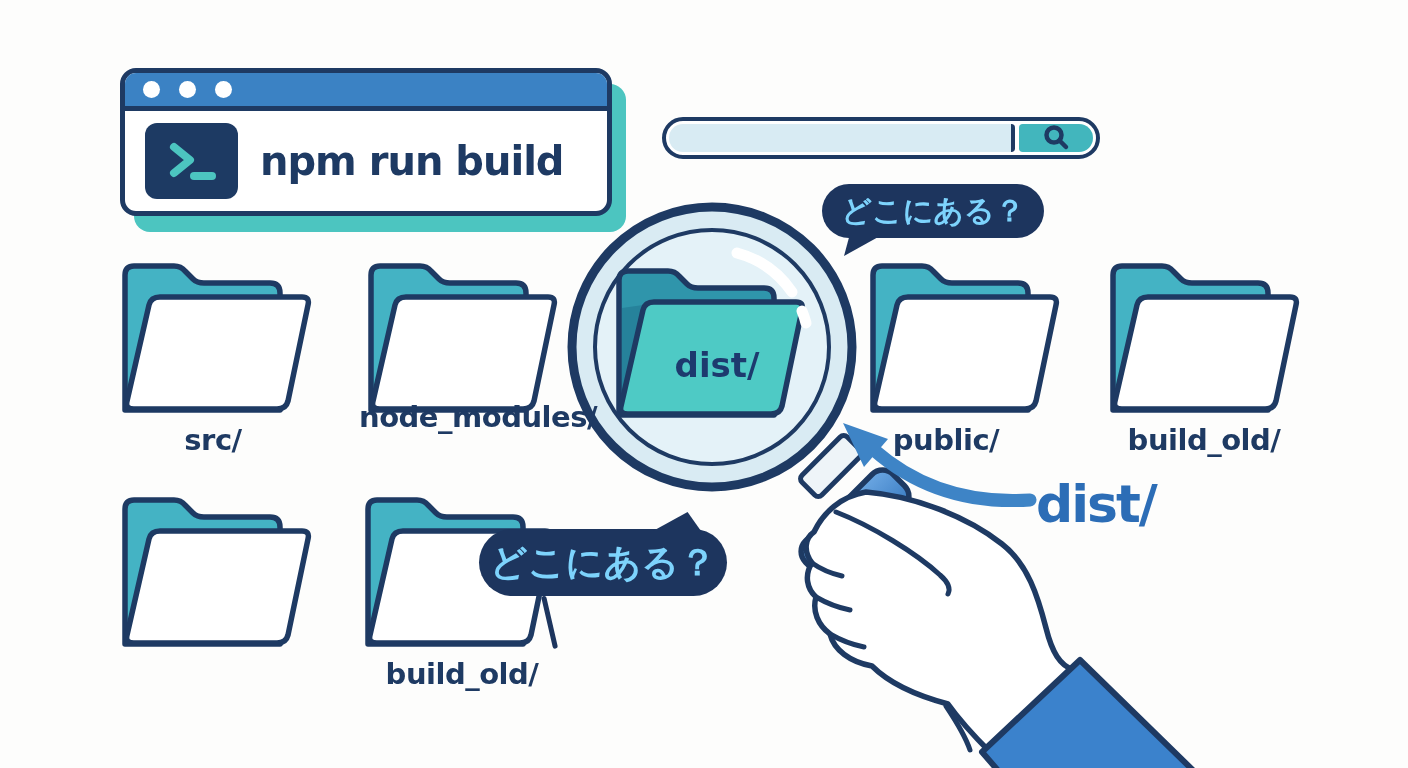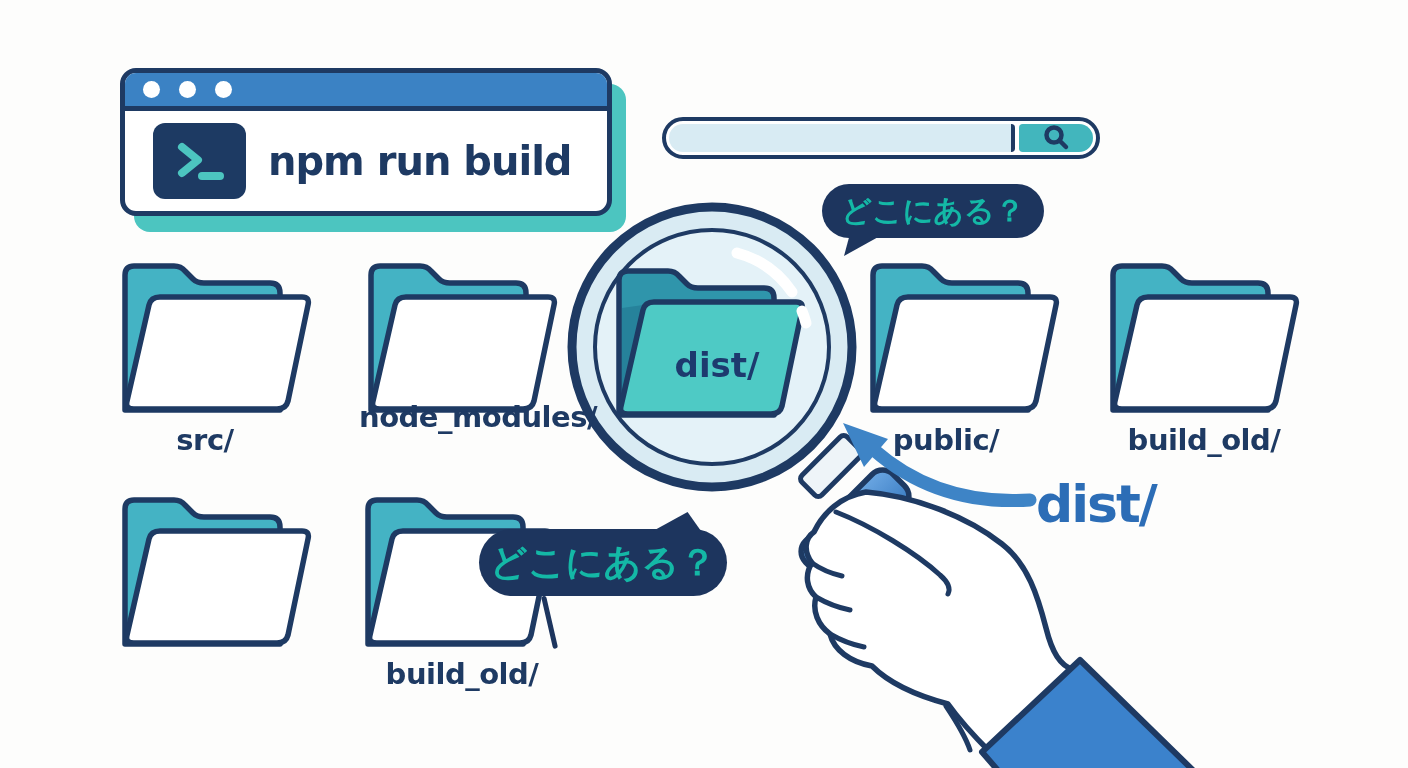--- a/index.html
+++ b/index.html
@@ -11,42 +11,42 @@
   .scene{position:absolute;left:0;top:0;width:1408px;height:768px;}
 
   
   .term-shadow{position:absolute;left:134px;top:84px;width:492px;height:148px;
     background:#4cc5c0;border-radius:16px;}
   .terminal{position:absolute;left:120px;top:68px;width:492px;height:148px;background:#ffffff;
     border:5px solid #1e3a63;border-radius:16px;overflow:hidden;}
   .term-titlebar{height:38px;background:#3b82c4;border-bottom:5px solid #1e3a63;
     display:flex;align-items:center;padding-left:18px;gap:19px;}
   .dot{width:17px;height:17px;border-radius:50%;background:#ffffff;}
-  .term-body{display:flex;align-items:center;height:100px;padding-left:28px;gap:22px;}
+  .term-body{display:flex;align-items:center;height:100px;padding-left:20px;gap:22px;}
   .term-icon{width:93px;height:76px;background:#1d3a63;border-radius:12px;
     display:flex;align-items:center;justify-content:center;flex:0 0 auto;}
   .term-cmd{font-size:40px;font-weight:bold;color:#1e3a63;letter-spacing:-1px;white-space:nowrap;}
 
   
   .search-bar{position:absolute;left:662px;top:117px;width:438px;height:42px;background:#ffffff;
     border:4px solid #1e3a63;border-radius:22px;display:flex;padding:3px;}
   .search-field{flex:1;background:#d8ebf3;border-radius:15px 4px 4px 15px;
     border-right:4px solid #1e3a63;font-size:18px;color:#1e3a63;padding-left:14px;}
   .search-gap{width:4px;}
   .search-btn{width:74px;background:#42b6bd;border-radius:4px 15px 15px 4px;
     display:flex;align-items:center;justify-content:center;}
 
   
   .flabel{position:absolute;transform:translateX(-50%);font-weight:bold;font-size:29px;
     color:#1e3a63;letter-spacing:-0.5px;white-space:nowrap;}
   .lens-label{position:absolute;left:717px;top:345px;transform:translateX(-50%);
     font-weight:bold;font-size:34px;color:#1d3a6e;white-space:nowrap;}
 
   
-  .bubble{position:absolute;background:#1d355e;color:#14b8a6;font-weight:bold;
+  .bubble{position:absolute;background:#1d355e;color:#7dd3fc;font-weight:bold;
     display:flex;align-items:center;justify-content:center;white-space:nowrap;}
   .bubble-top{left:822px;top:184px;width:222px;height:54px;border-radius:27px;font-size:30px;}
   .tail-top{position:absolute;left:22px;bottom:-18px;width:36px;height:20px;background:#1d355e;
     clip-path:polygon(15% 0,100% 0,0 100%);}
   .bubble-bottom{left:479px;top:529px;width:248px;height:67px;border-radius:34px;font-size:37px;}
   .tail-bottom{position:absolute;right:26px;top:-17px;width:48px;height:19px;background:#1d355e;
     clip-path:polygon(0 100%,100% 100%,72% 0);}
   .tail-line{position:absolute;left:62px;top:100%;width:5px;height:54px;background:#1d355e;
     transform:rotate(-13deg);transform-origin:top center;border-radius:3px;}
 
@@ -144,21 +144,21 @@
     <div class="search-field"></div>
     <div class="search-gap"></div>
     <div class="search-btn">
       <svg width="32" height="32" viewBox="0 0 32 32">
         <circle cx="14" cy="13" r="7.5" fill="none" stroke="#1e3a63" stroke-width="4.5"></circle>
         <line x1="19.5" y1="18.5" x2="26" y2="25" stroke="#1e3a63" stroke-width="4.5" stroke-linecap="round"></line>
       </svg>
     </div>
   </div>
 
-  <div class="flabel" style="left:205px;top:423px;text-align:center;">src/</div>
+  <div class="flabel" style="left:213px;top:423px;text-align:center;">src/</div>
   <div class="flabel" style="left:458px;top:400px;margin-left:20px;">node_modules/</div>
   <div class="flabel" style="left:946px;top:423px;">public/</div>
   <div class="flabel" style="left:1204px;top:423px;">build_old/</div>
   <div class="flabel" style="left:462px;top:657px;">build_old/</div>
 
   <div class="lens-label">dist/</div>
 
   <div class="bubble bubble-top">
     <span>どこにある？</span>
     <div class="tail-top"></div>

